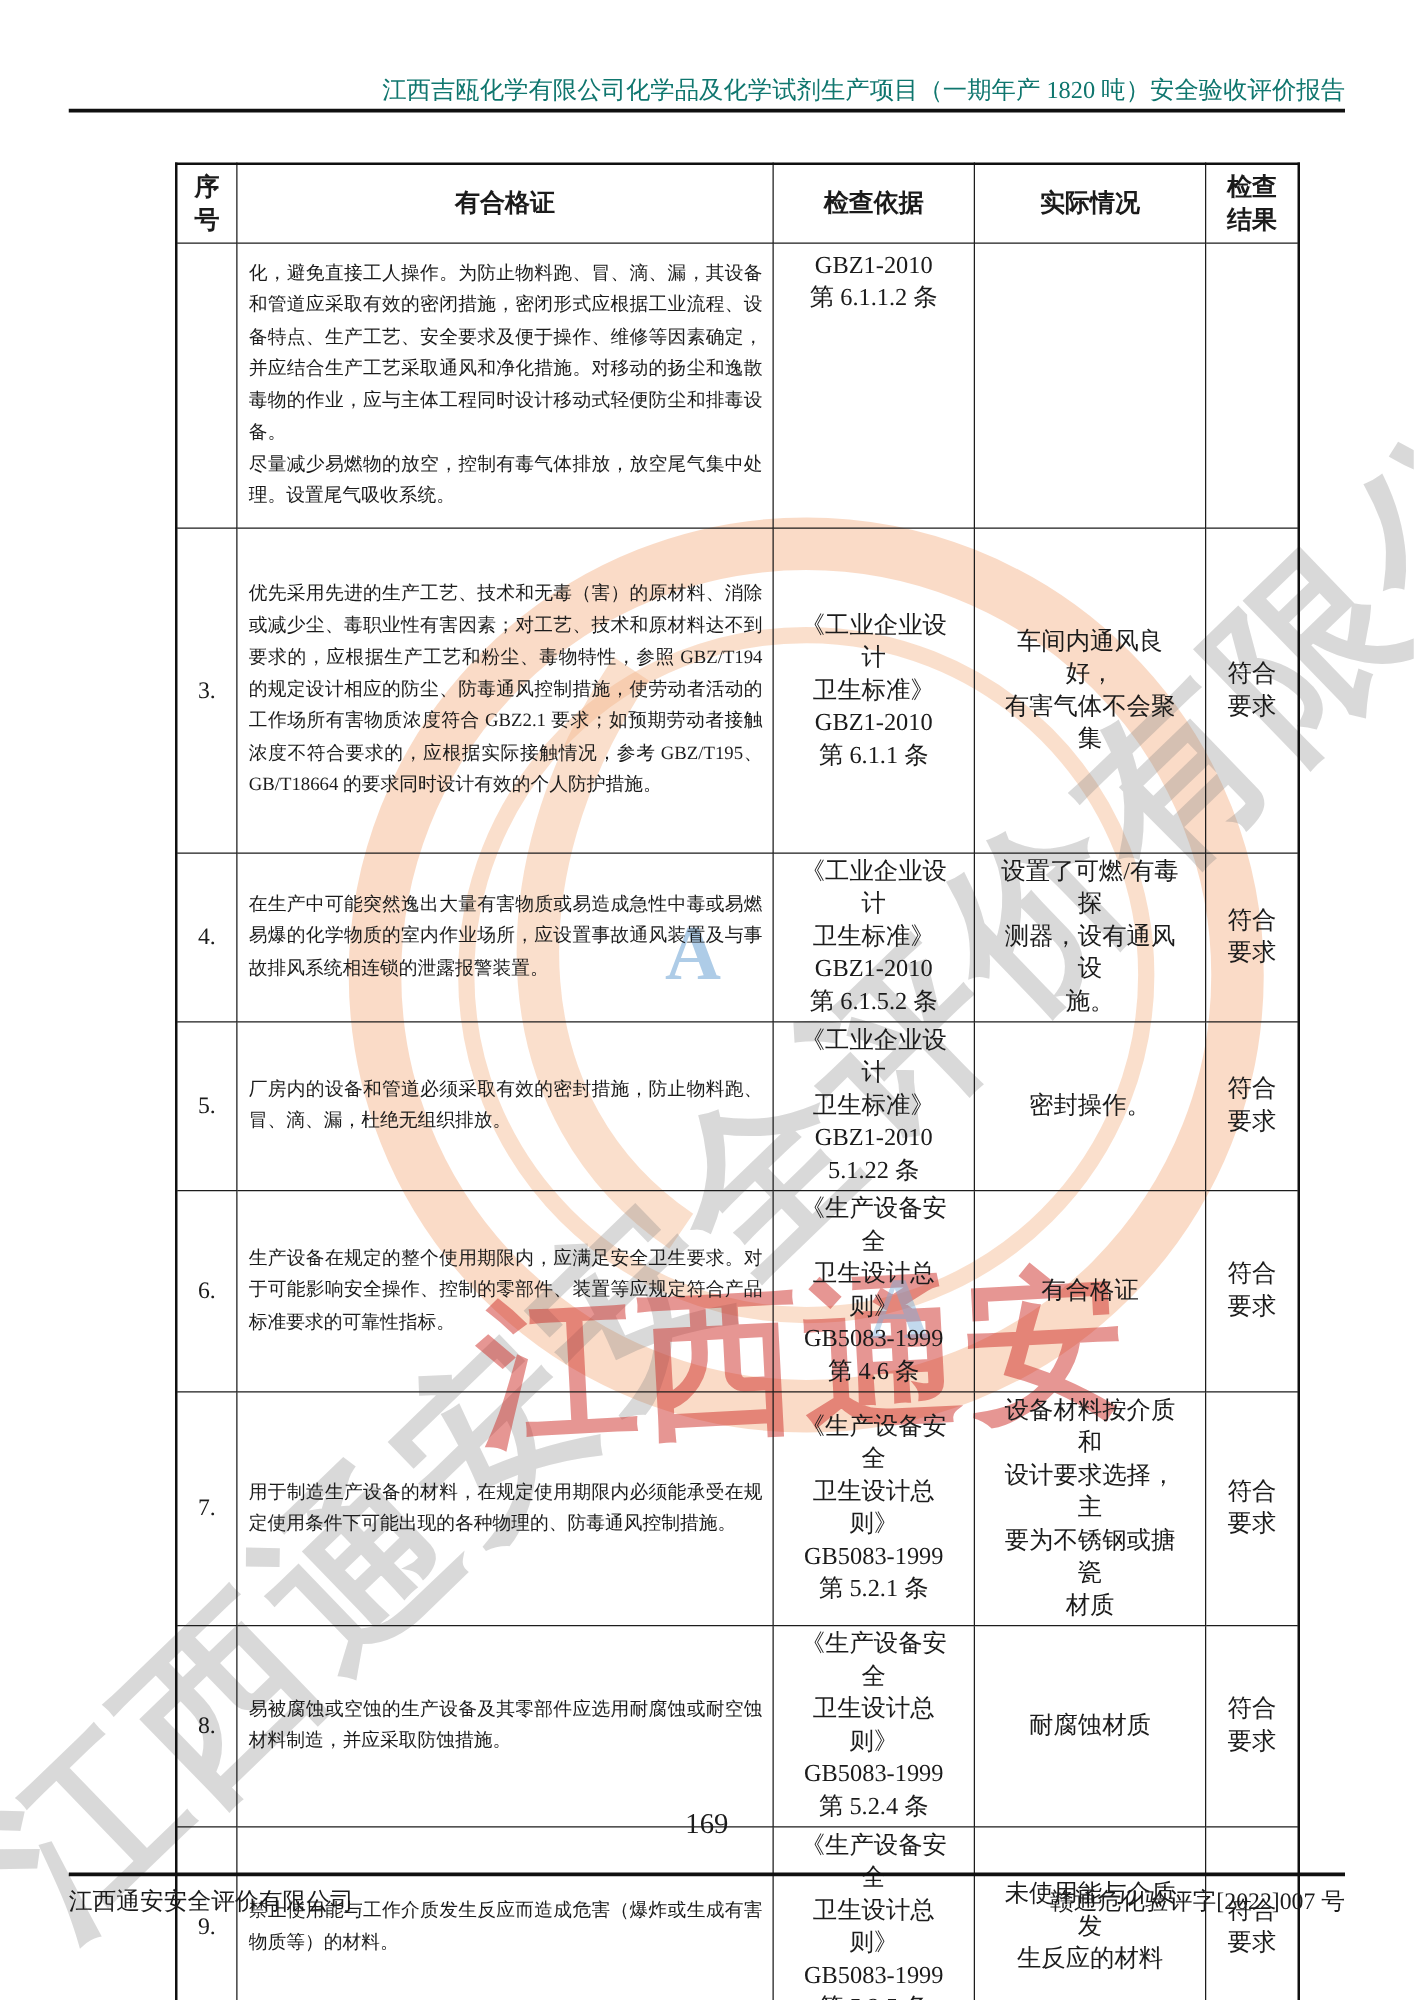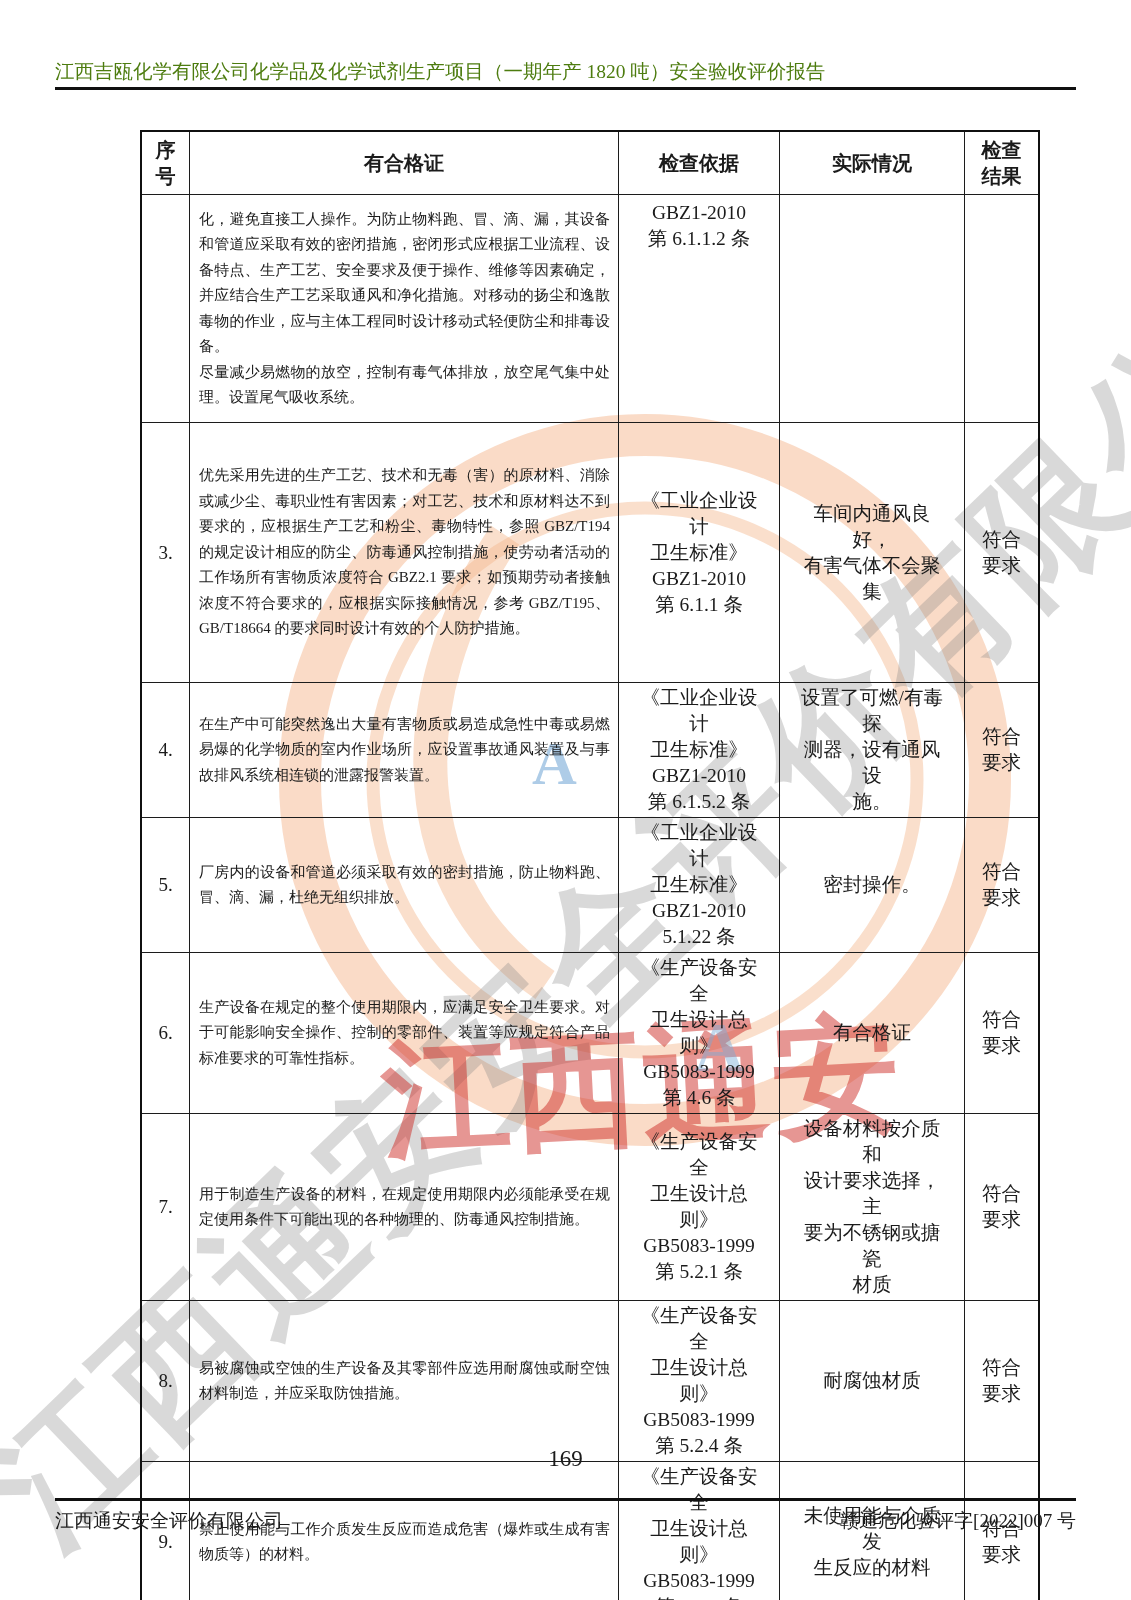--- a/index.html
+++ b/index.html
@@ -33,21 +33,21 @@
   }
   .wm-blue-a2 {
     position:absolute; left:694px; top:1008px;
     font-size:70px; font-weight:bold;
     color:rgba(120,170,215,0.45);
   }
 
   
   .doc-header {
     position:absolute; left:55px; top:58px; width:1021px;
-    text-align:left; font-size:19.5px; color:#4d7c0f;
+    text-align:right; font-size:19.5px; color:#0f766e;
     z-index:2;
   }
   .header-rule {
     position:absolute; left:55px; top:87px; width:1021px; height:3px;
     background:#101010; z-index:2;
   }
 
   
   table.check-table {
     position:absolute; left:140px; top:130px; width:872px;

